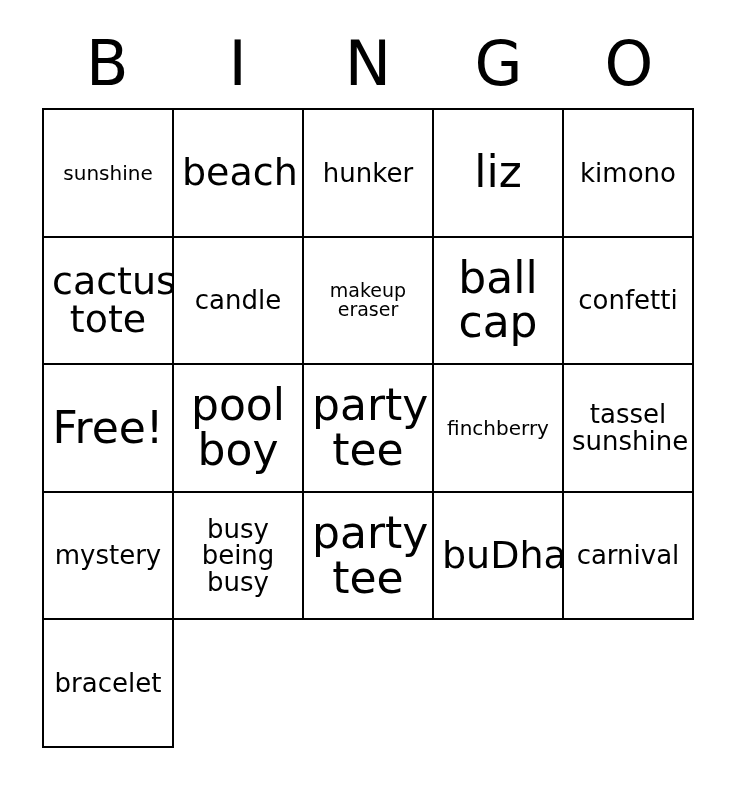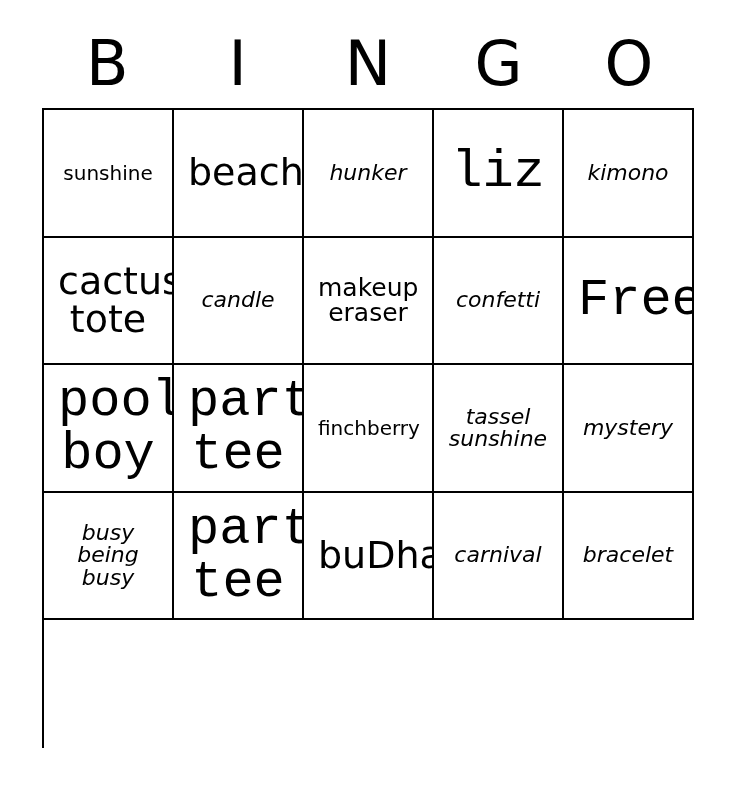--- a/index.html
+++ b/index.html
@@ -52,36 +52,36 @@
     grid-template-rows: repeat(5, 1fr);
   }
   .cell {
     border-right: 2px solid #000;
     border-bottom: 2px solid #000;
     box-sizing: border-box;
     display: flex;
     align-items: center;
     justify-content: center;
     text-align: center;
-    padding: 14px;
+    padding: 8px;
     overflow: hidden;
   }
   .cell span {
     display: block;
     width: 100%;
     line-height: 1.02;
     word-break: normal;
     hyphens: none;
   }
   
   .fs-xs span { font-size: 20px; }
-  .fs-s  span { font-size: 25px; }
-  .fs-m  span { font-size: 22px; font-style: italic; }
+  .fs-s  span { font-size: 19px; }
+  .fs-m  span { font-size: 26px; }
   .fs-l  span { font-size: 38px; }
-  .fs-xl span { font-size: 52px; font-family: Liberation Mono, monospace; }
+  .fs-xl span { font-size: 44px; }
 </style>
 </head>
 <body>
 
 <div class="card">
 
   <div class="header-row">
     <div class="header-cell">B</div>
     <div class="header-cell">I</div>
     <div class="header-cell">N</div>
@@ -108,20 +108,23 @@
       </div>
 
     <div class="cell fs-l">
         <span>cactus tote</span>
       </div>
     <div class="cell fs-m">
         <span>candle</span>
       </div>
     <div class="cell fs-s">
         <span>makeup eraser</span>
+      </div>
+    <div class="cell fs-xl">
+        <span>ball cap</span>
       </div>
     <div class="cell fs-m">
         <span>confetti</span>
       </div>
 
     <div class="cell fs-xl">
         <span>Free!</span>
       </div>
     <div class="cell fs-xl">
         <span>pool boy</span>

